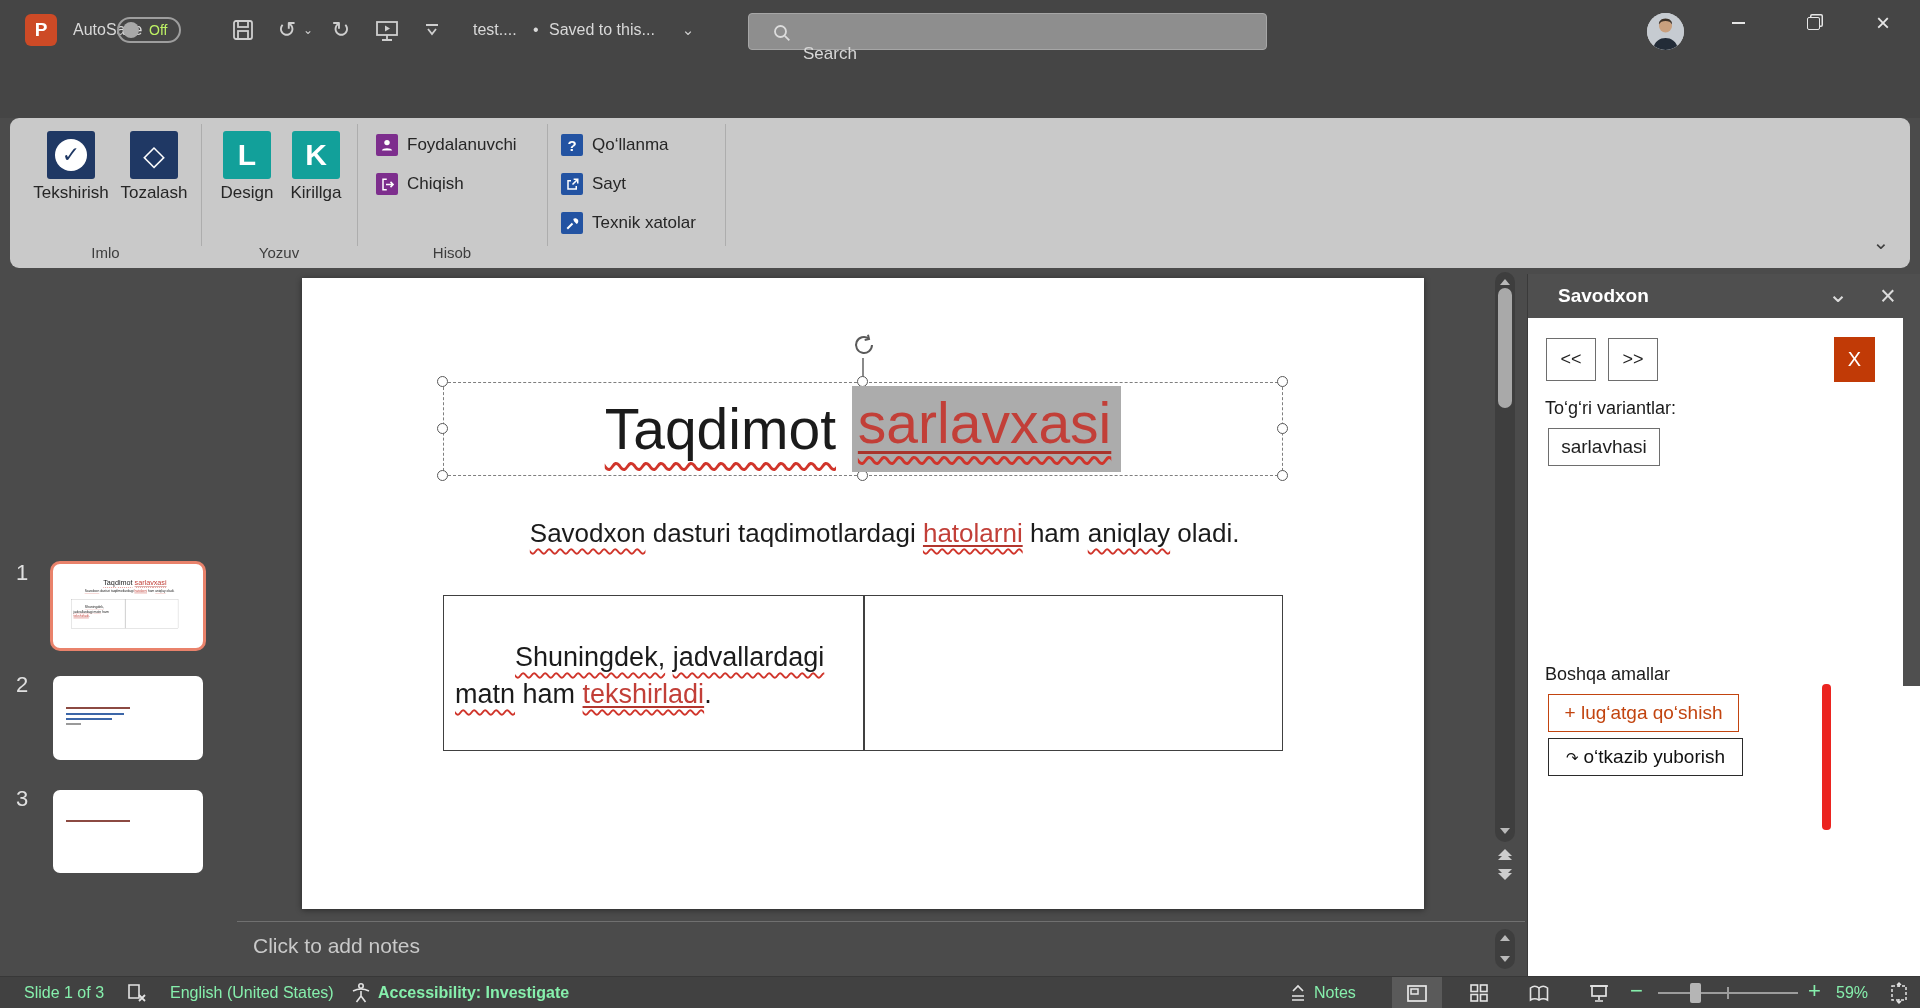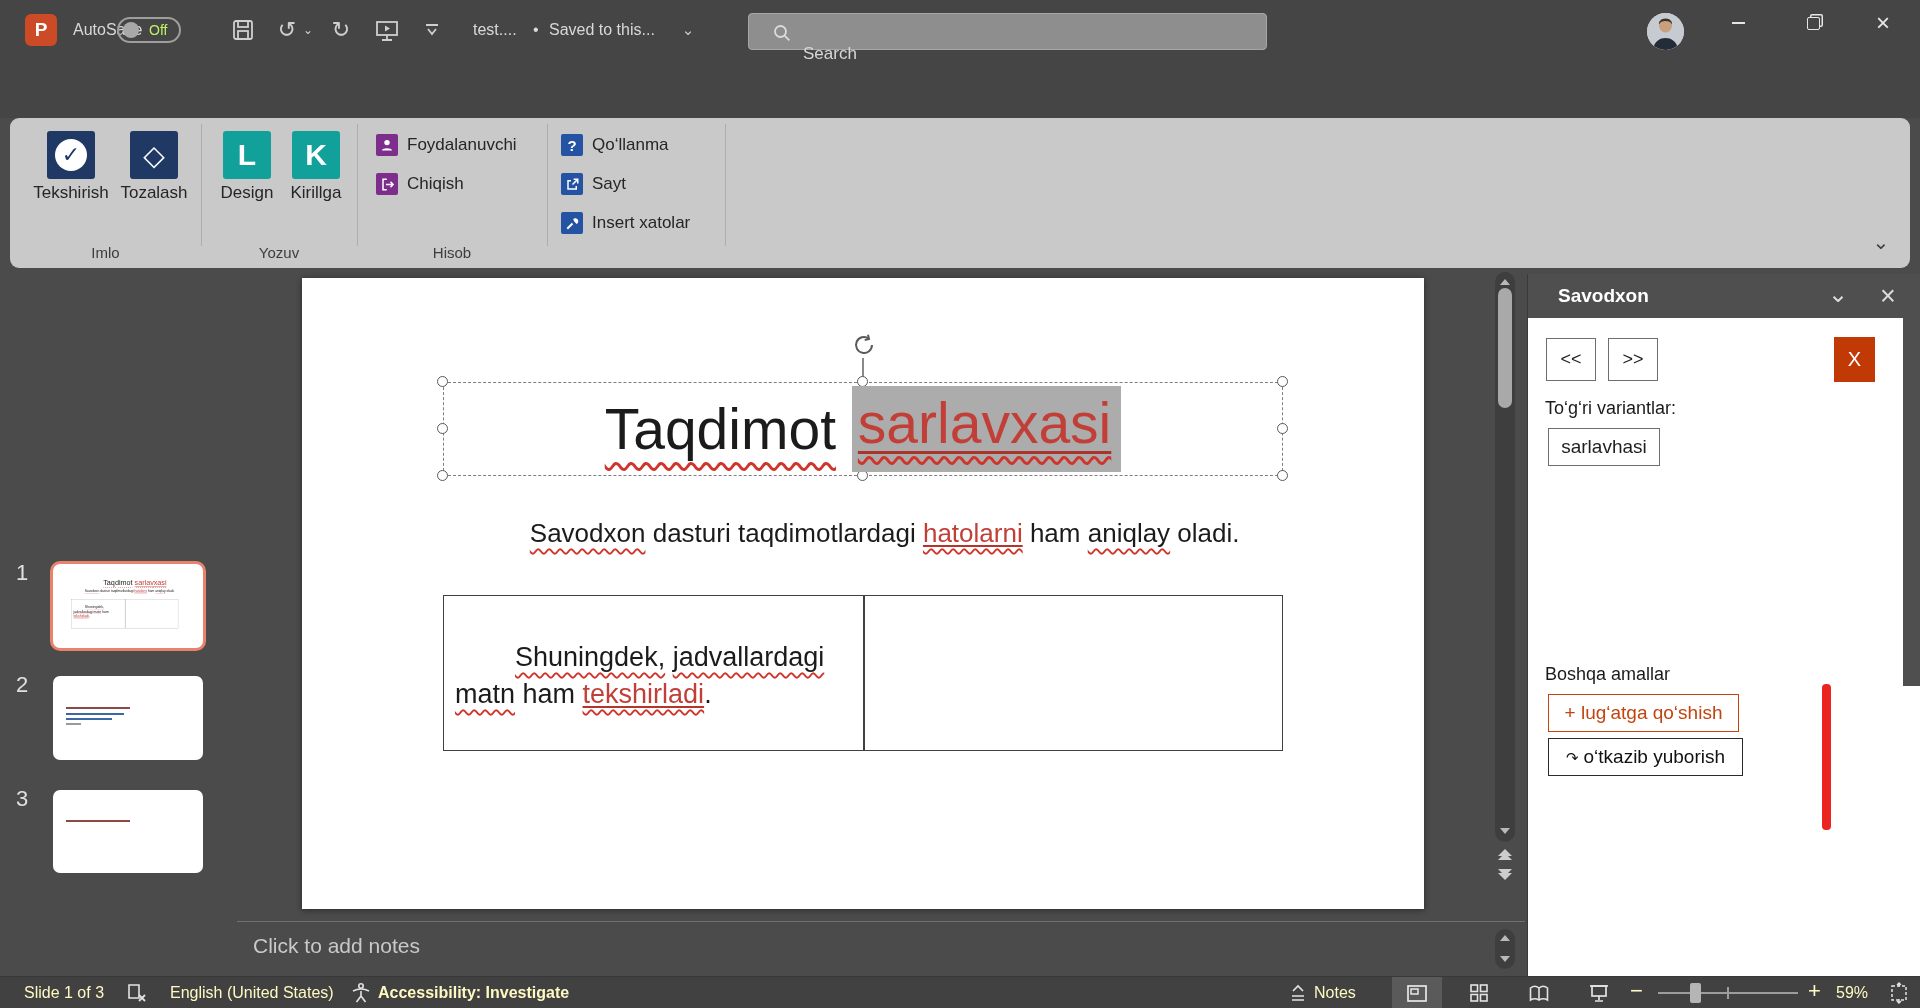--- a/index.html
+++ b/index.html
@@ -96,21 +96,21 @@
   .pane-btn{background:#fff;border:1px solid #6E6E6E;color:#1f1f1f;font-size:18px;}
   .pane-x{background:#C13A06;color:#fff;font-size:20px;border:none;}
   .pane-label{font-size:18px;color:#1b1b1b;}
   .btn-add{border:1.5px solid #C2440F;color:#C2440F;font-size:19px;background:#fff;}
   .btn-skip{border:1.5px solid #2B2B2B;color:#111;font-size:19px;background:#fff;}
   .redline{background:#EB2420;border-radius:4px;}
   .darkstrip{background:#4F4F4F;}
 
   
   .statusbar{left:0;top:976px;width:1920px;height:32px;background:#414141;border-top:1px solid #383838;}
-  .st{color:#fef9c3;font-size:16px;line-height:32px;white-space:nowrap;}
+  .st{color:#86efac;font-size:16px;line-height:32px;white-space:nowrap;}
   .viewbtn{top:0;height:32px;width:50px;}
   .viewbtn.active{background:#5A5A5A;}
   .zoom-track{background:#9C9C9C;}
   .zoom-thumb{background:#B5B5B5;border-radius:2px;}
 </style>
 </head>
 <body>
 
 <div class="app">
 
@@ -264,21 +264,21 @@
       </div>
       <div class="sm-label" style="margin-left:9px;">Sayt</div>
     </div>
     <div class="abs" style="left:551px;top:90px;height:30px;display:flex;align-items:center;">
       <div class="sm-icon blue flexc">
         <svg width="15" height="15" viewBox="0 0 20 20">
             <path d="M3 17l7-7" stroke="#fff" stroke-width="2.6" fill="none"></path>
             <path d="M11 4a4 4 0 1 1 4.5 6.5L12 7z" fill="#fff"></path>
           </svg>
       </div>
-      <div class="sm-label" style="margin-left:9px;">Insert xatolar</div>
+      <div class="sm-label" style="margin-left:9px;">Texnik xatolar</div>
     </div>
     <div class="abs rdivider" style="left:715px;"></div>
 
     <div class="abs" style="left:1856px;top:112px;width:30px;font-size:20px;color:#3F3F3F;text-align:center;">⌄</div>
   </div>
 
   <div class="abs" style="left:0;top:268px;width:237px;height:708px;">
     <div class="abs thumb-num" style="left:16px;top:292px;">1</div>
     <div class="abs thumb sel" style="left:50px;top:293px;width:156px;height:90px;">
       <div class="abs" style="left:1px;top:1px;width:1122px;height:631px;transform:scale(0.1265);transform-origin:0 0;">

